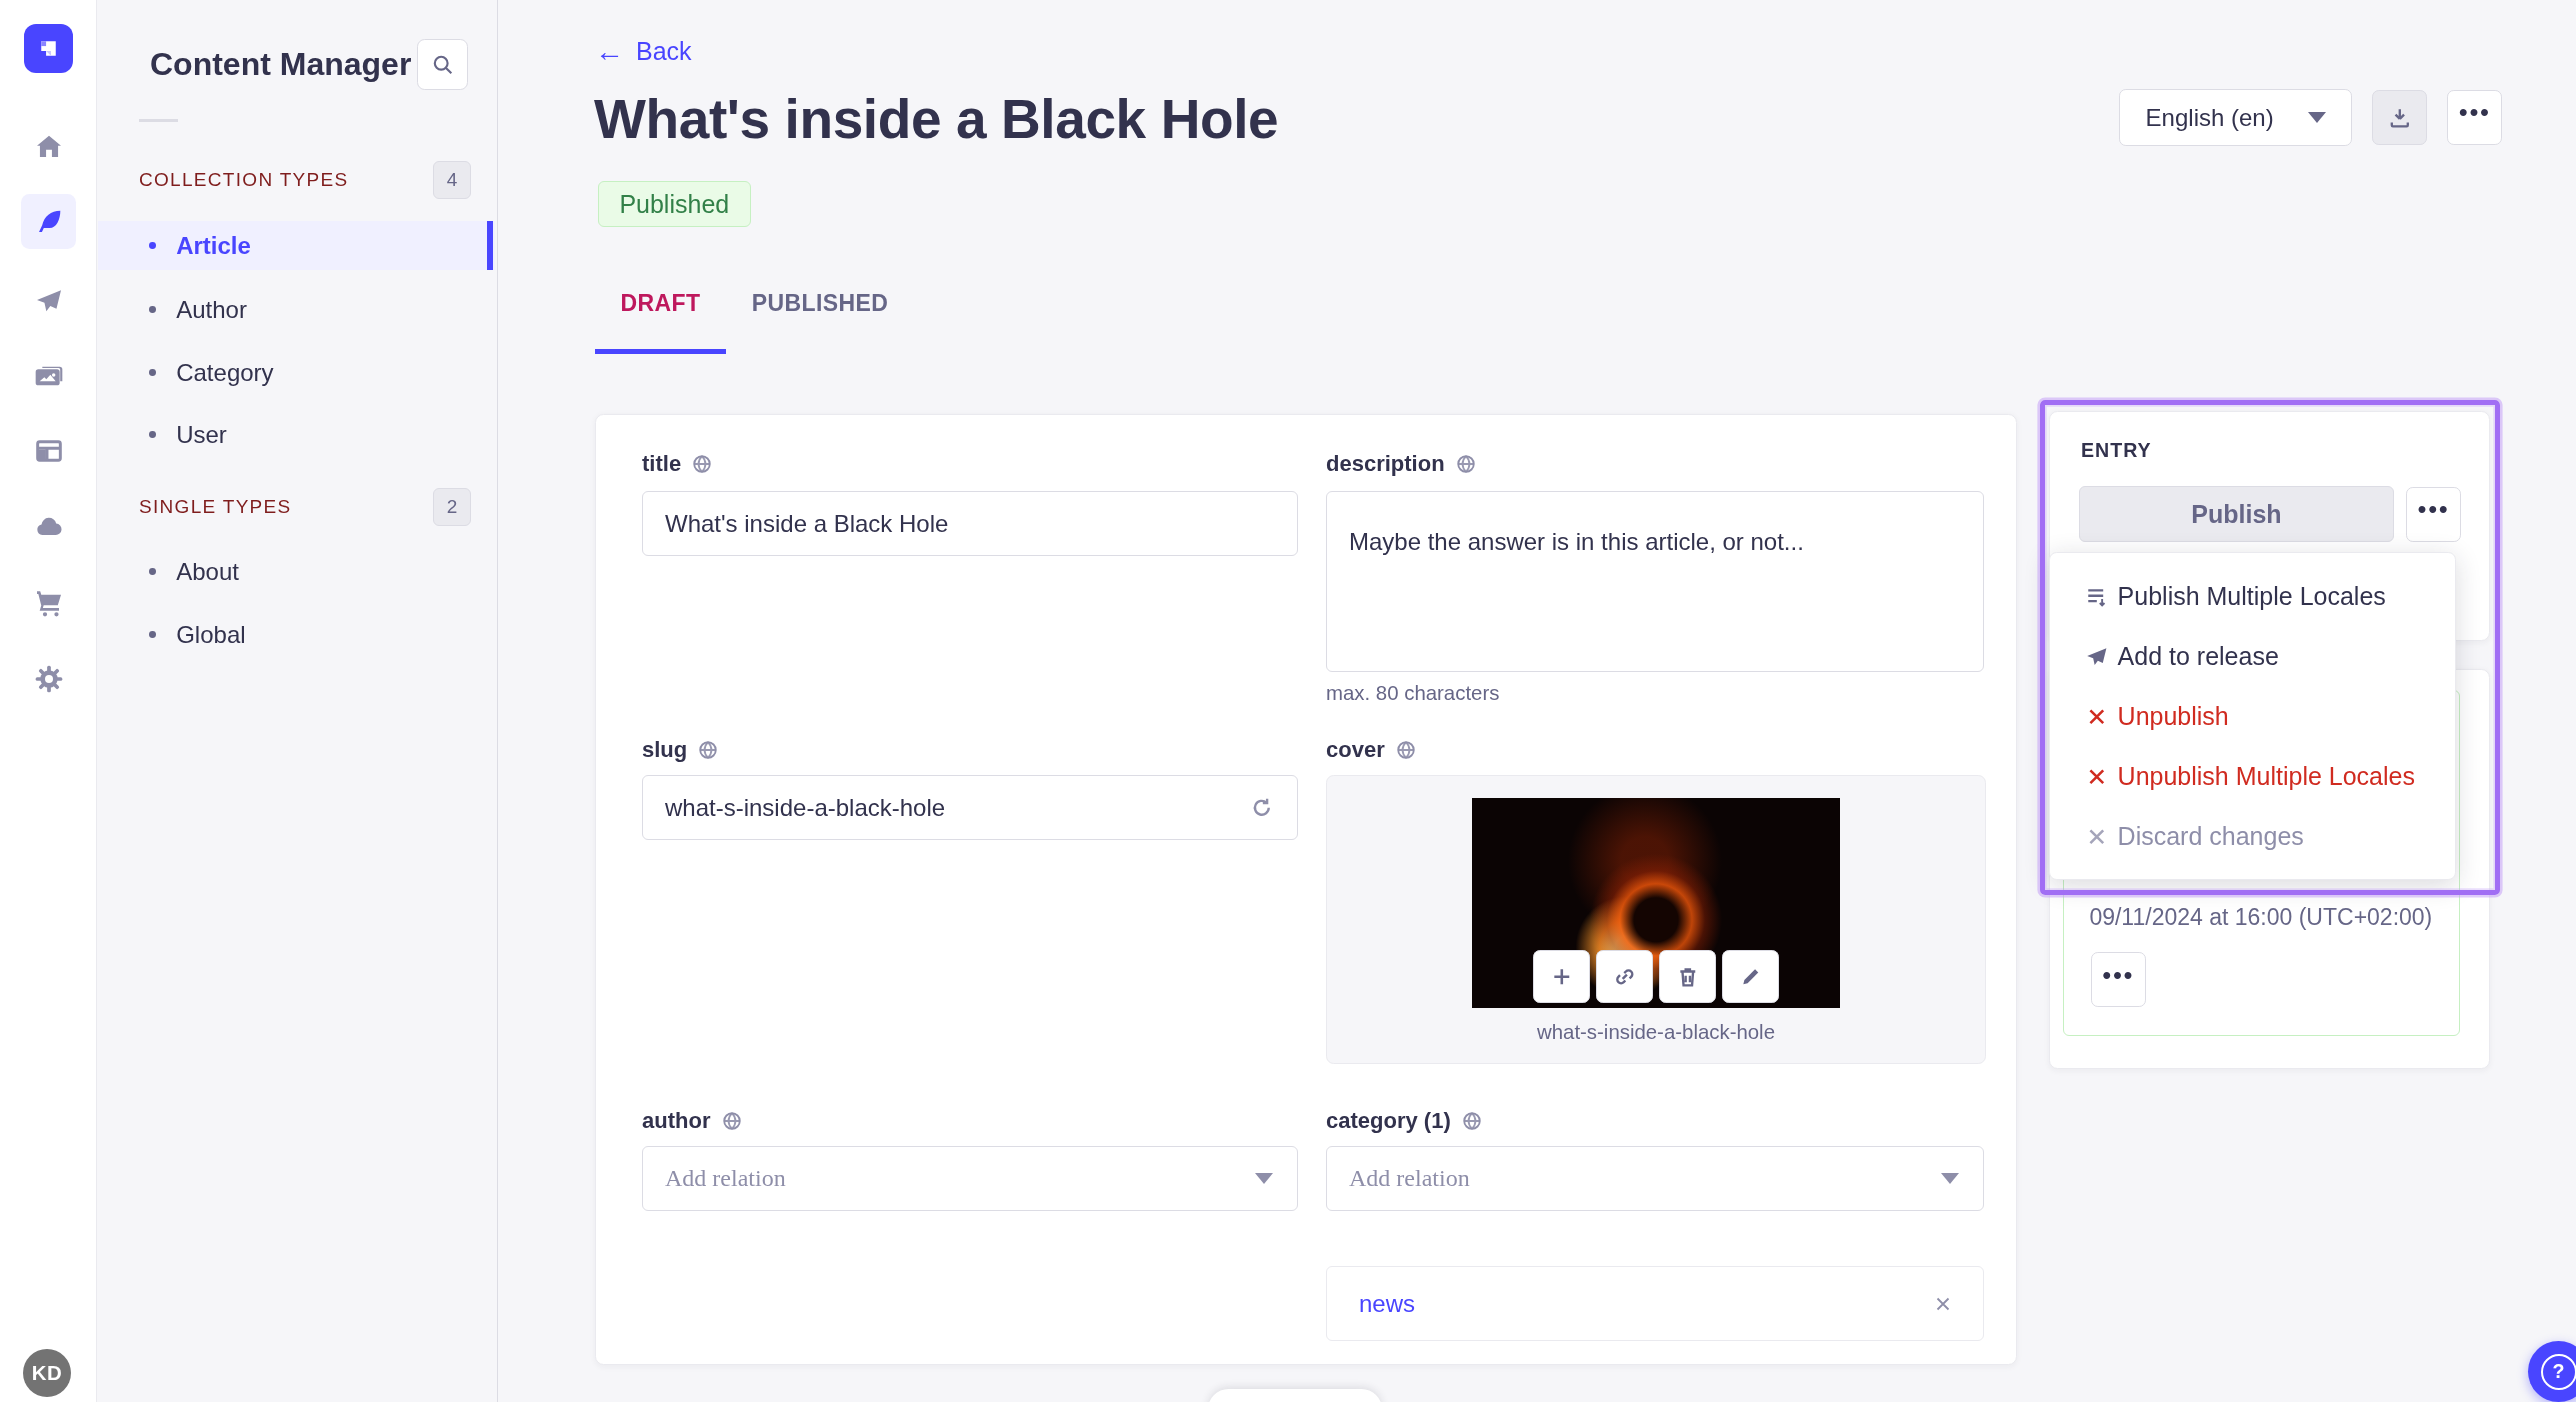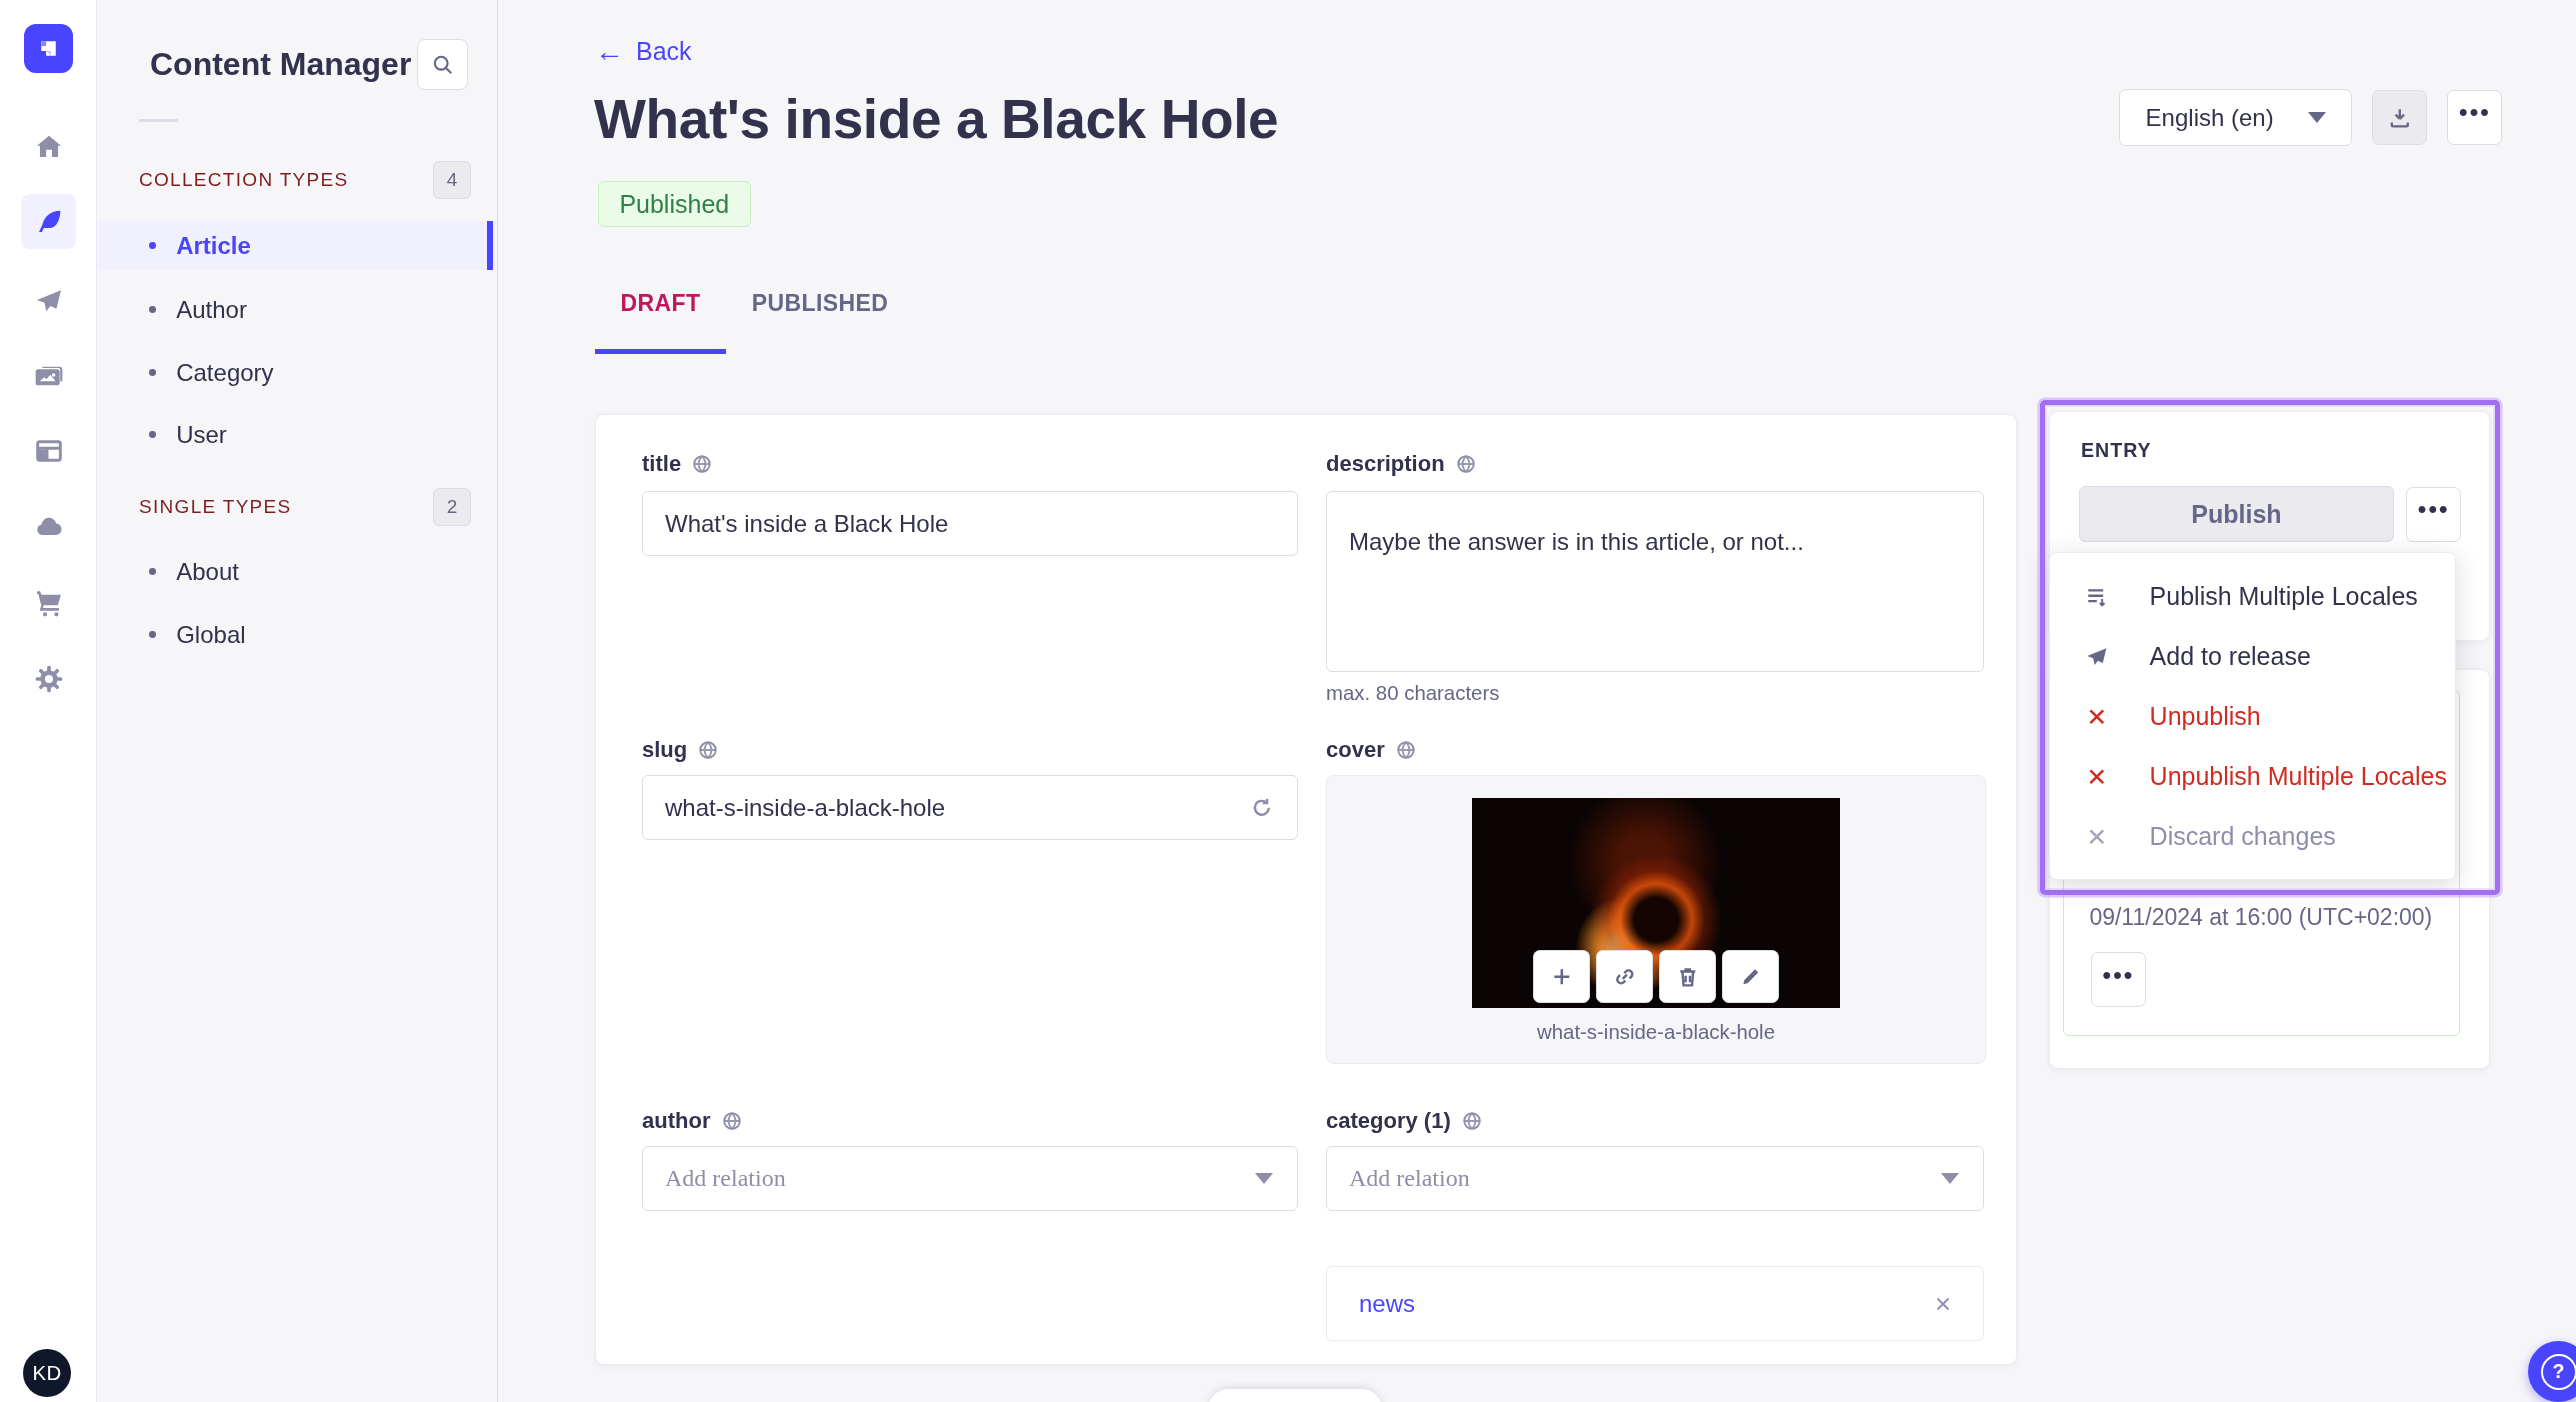--- a/index.html
+++ b/index.html
@@ -11,21 +11,21 @@
     -webkit-font-smoothing:antialiased;
   }
   .stage{position:absolute;inset:0;width:2576px;height:1402px;}
 
   
   .rail{position:absolute;left:0;top:0;width:96px;height:1402px;background:#ffffff;border-right:1.7px solid #eaeaef;z-index:20;}
   .logo{position:absolute;left:24px;top:24px;width:49px;height:49px;border-radius:12px;background:#4945ff;display:flex;align-items:center;justify-content:center;}
   .rail-item{position:absolute;left:21px;width:55px;height:55px;border-radius:8.5px;display:flex;align-items:center;justify-content:center;color:#8e8ea9;}
   .rail-item.active{background:#f0f0ff;color:#4945ff;}
   .rail-item svg{width:32px;height:32px;}
-  .avatar{position:absolute;left:23px;top:1349px;width:48px;height:48px;border-radius:50%;background:#0f172a;color:#fff;display:flex;align-items:center;justify-content:center;font-size:20.4px;font-weight:normal;letter-spacing:0.4px;}
+  .avatar{position:absolute;left:23px;top:1349px;width:48px;height:48px;border-radius:50%;background:#737373;color:#fff;display:flex;align-items:center;justify-content:center;font-size:20.4px;font-weight:bold;letter-spacing:0.4px;}
 
   
   .subnav{position:absolute;left:98px;top:0;width:399px;height:1402px;background:#f6f6f9;border-right:1.7px solid #dcdce4;z-index:10;}
   .subnav h1{position:absolute;left:40px;top:34px;margin:12px;font-size:32px;font-weight:bold;color:#32324d;}
   .search-btn{position:absolute;left:319px;top:39px;width:49px;height:49px;background:#fff;border:1.7px solid #dcdce4;border-radius:7.7px;display:flex;align-items:center;justify-content:center;color:#666687;}
   .subnav-divider{position:absolute;left:41px;top:119px;width:39px;height:2.6px;background:#dcdce4;}
   .section-label{position:absolute;left:41px;font-size:19px;font-weight:normal;letter-spacing:1.3px;color:#7f1d1d;}
   .count-badge{position:absolute;left:335px;width:36px;height:36px;background:#eaeaef;border:0.9px solid #dcdce4;border-radius:6px;color:#666687;font-size:19px;display:flex;align-items:center;justify-content:center;}
   .nav-row{position:absolute;left:0;width:397px;height:49px;display:flex;align-items:center;}
   .nav-row .bullet{width:6.8px;height:6.8px;border-radius:50%;background:#666687;margin:0 20.4px 0 51px;flex:none;}
@@ -80,21 +80,21 @@
   .relation-box .rel-name{margin-left:32px;font-size:24px;color:#4945ff;}
   .xmark{margin-left:auto;margin-right:29px;color:#8e8ea9;}
 
   
   .entry-card{left:2049px;top:411px;width:439px;height:228px;}
   .panel-heading{position:absolute;left:31px;font-size:19.6px;font-weight:bold;letter-spacing:1px;color:#32324d;}
   .publish-btn{position:absolute;left:29px;top:74px;width:315px;height:56px;background:#eaeaef;border:1.7px solid #dcdce4;border-radius:6px;color:#666687;font-size:25px;font-weight:bold;display:flex;align-items:center;justify-content:center;box-sizing:border-box;}
   .entry-more{position:absolute;left:356px;top:75px;}
 
   .menu{position:absolute;left:2049px;top:552px;width:407px;height:328px;background:#fff;border:0.9px solid #eaeaef;border-radius:7.7px;box-shadow:0 5.1px 25.6px rgba(33,33,52,.16);z-index:6;padding:13.6px 0;box-sizing:border-box;}
-  .menu-item{height:60px;display:flex;align-items:center;gap:40px;padding:0 0 0 34px;font-size:25px;color:#32324d;}
+  .menu-item{height:60px;display:flex;align-items:center;gap:8px;padding:0 0 0 34px;font-size:25px;color:#32324d;}
   .menu-item svg{width:25.6px;height:25.6px;flex:none;}
   .menu-item .mi-icon{color:#666687;}
   .menu-item.danger{color:#d02b20;}
   .menu-item.danger .mi-icon{color:#d02b20;}
   .menu-item.disabled{color:#8e8ea9;}
   .menu-item.disabled .mi-icon{color:#a5a5ba;}
 
   .release-card{left:2049px;top:669px;width:439px;height:398px;z-index:1;}
   .release-box{position:absolute;left:12.8px;top:20.4px;width:395px;height:344px;border:1.7px solid #c6f0c2;border-radius:6px;}
   .release-date{position:absolute;left:25.6px;top:213px;font-size:23px;color:#666687;white-space:nowrap;}

